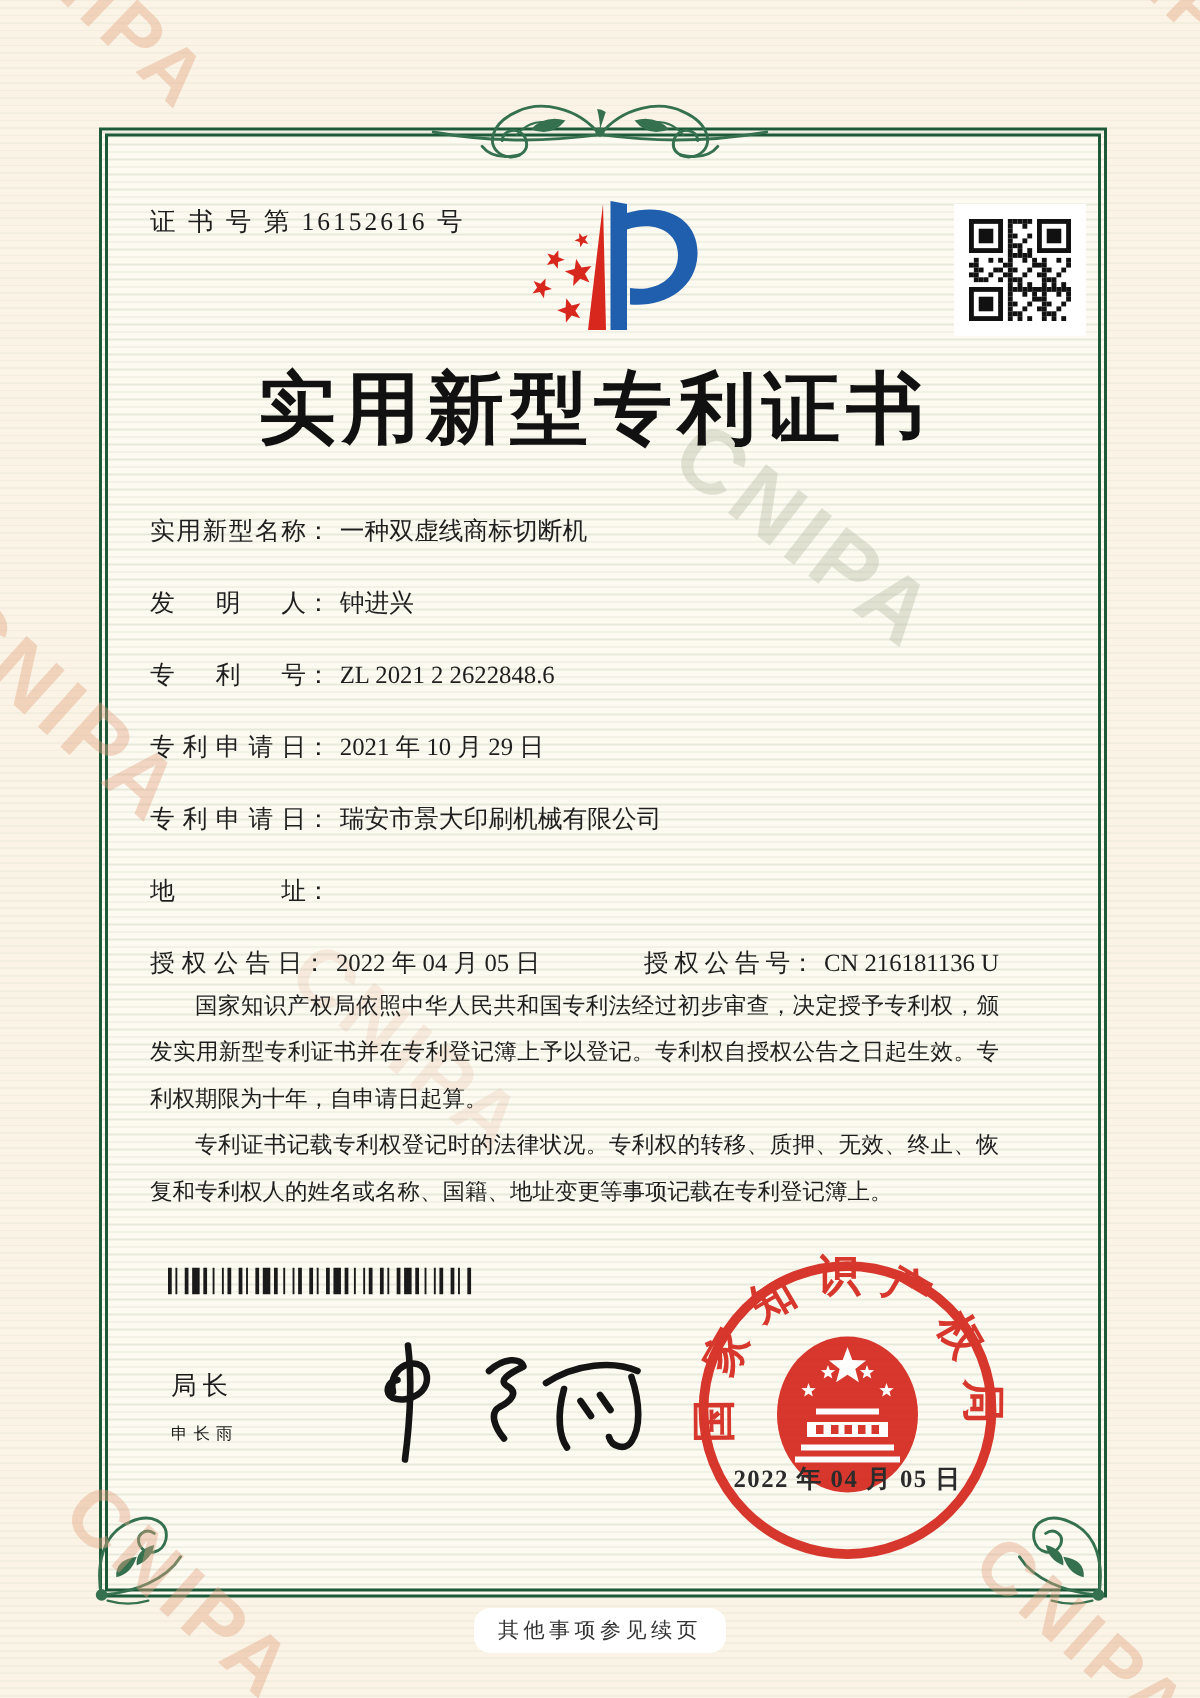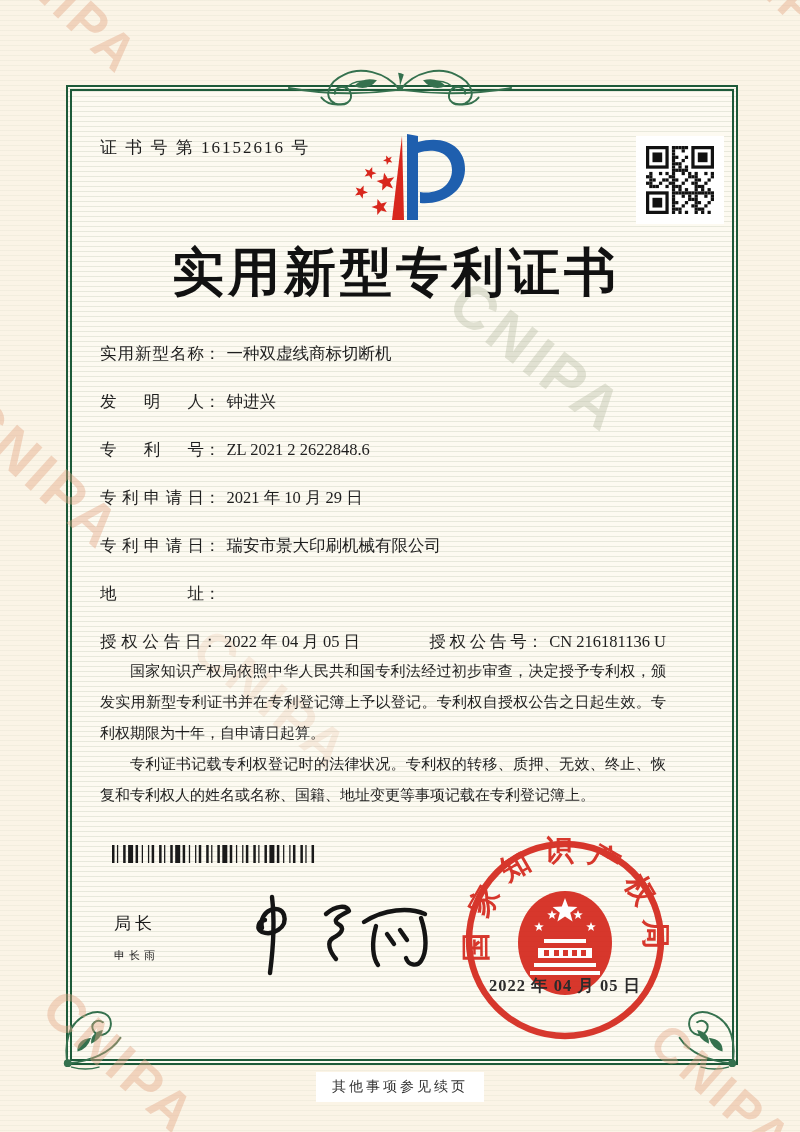--- a/index.html
+++ b/index.html
@@ -55,21 +55,21 @@
   .sig-script{position:absolute; left:228px; top:888px;}
   .seal{position:absolute; left:460px; top:835px; width:210px; height:210px; z-index:5;}
   .seal-date{
     position:absolute; left:460px; top:975px; width:210px; text-align:center; z-index:6;
     font-size:16.5px; letter-spacing:1px; color:#2b2b2b; font-weight:bold;
   }
   .page-num{position:absolute; left:66px; top:1028px; width:660px; text-align:center; font-size:14px; letter-spacing:2px; color:#333;}
   .note-wrap{position:absolute; left:0; top:1072px; width:800px; text-align:center;}
   .note{
     display:inline-block; background:#ffffff; padding:6px 16px;
-    font-size:14px; letter-spacing:3px; color:#333;
+    font-size:14px; letter-spacing:3px; color:#333;border-radius:11px;
   }
   .ornament-top{position:absolute; left:285px; top:60px; z-index:2;}
   .corner{position:absolute; z-index:2;}
   .corner-bl{left:58px; top:992px;}
   .corner-br{left:664px; top:992px; transform:scaleX(-1);}
 </style>
 </head>
 <body>
 
 <div class="page">

